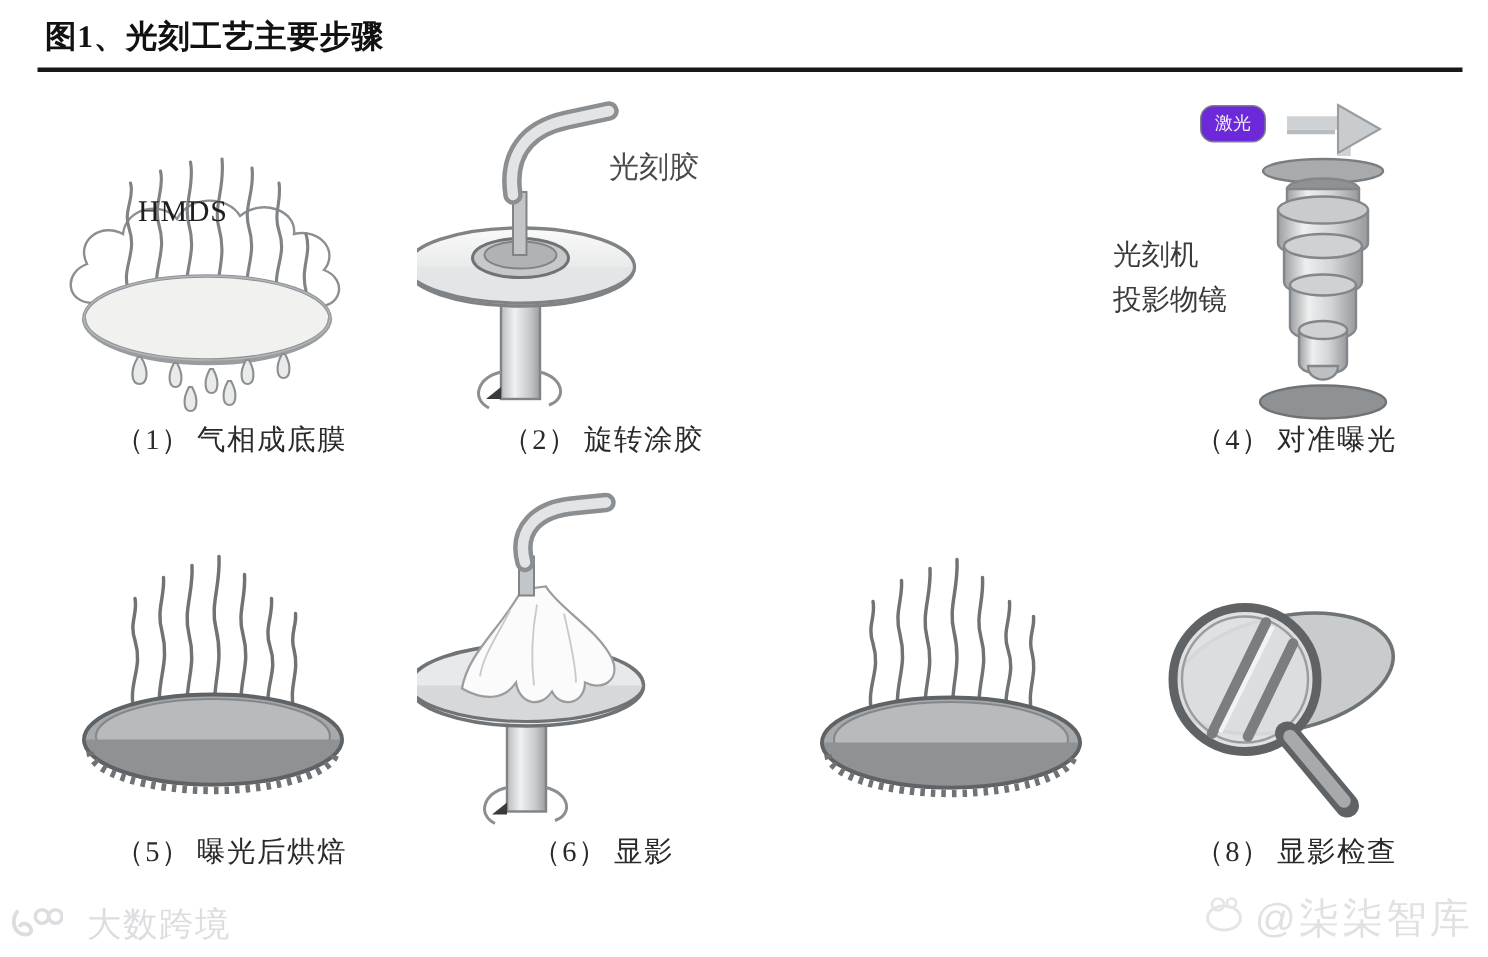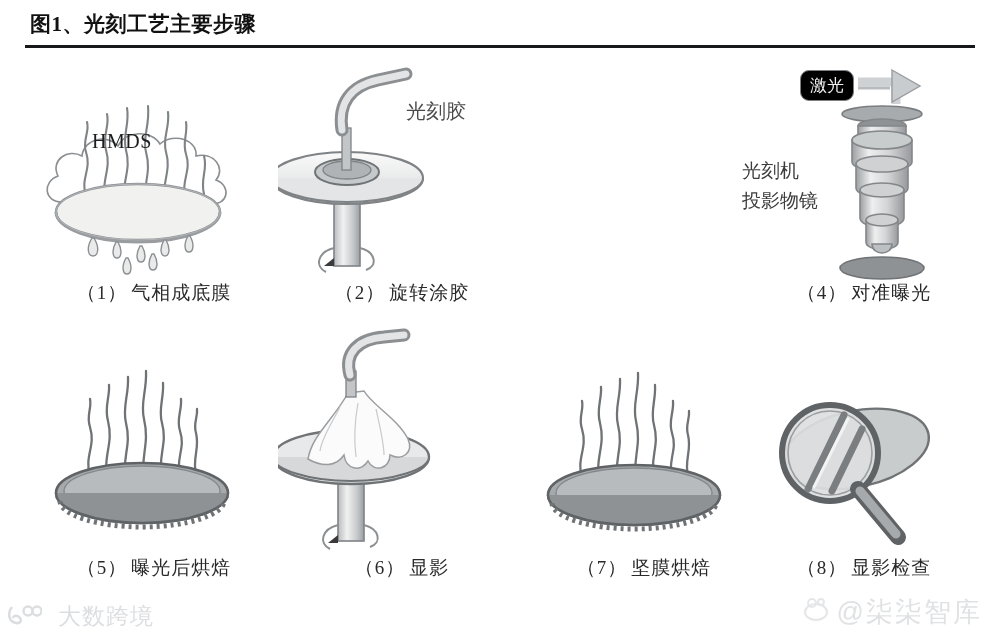--- a/index.html
+++ b/index.html
@@ -98,24 +98,24 @@
     color: #1d1d1d;
     letter-spacing: 0.5px;
   }
   #label-photoresist {
     left: 128px; top: 46px;
     font-size: 20px;
     color: #4a4a4a;
   }
   #label-laser {
     left: 60px; top: 18px;
-    font-size: 17px;
+    font-size: 12px;
     color: #f2f2f2;
     padding: 3px 9px;
-    background: #000000;
+    background: #6d28d9;
     border-radius: 9px;
     border: 1px solid #7d8184;
   }
   #label-lens {
     left: 2px; top: 88px;
     font-size: 19px;
     line-height: 30px;
     color: #3b3b3b;
     text-align: left;
     margin-top: 16px;
@@ -355,23 +355,20 @@
           <path d="M134 156 C129 130 140 120 134 98 C130 84 136 74 135 58"></path>
           <path d="M152 154 C147 132 158 124 152 106 C148 94 154 86 153 74"></path>
           <path d="M168 150 C164 132 172 124 168 108 C165 98 170 92 169 84"></path>
         </g>
         <ellipse cx="114" cy="168" rx="86" ry="30" fill="#a7aaad" stroke="#5f6366" stroke-width="2.6"></ellipse>
         <ellipse cx="114" cy="166" rx="78" ry="25" fill="#b8bbbd" stroke="#85888b" stroke-width="1.4"></ellipse>
         <path d="M28 168 C28 184 66 198 114 198 C162 198 200 184 200 168" fill="#8f9295" stroke="#5f6366" stroke-width="2.4"></path>
         <path d="M32 176 C32 190 70 202 114 202 C158 202 196 190 196 176" fill="none" stroke="#6f7376" stroke-width="5" stroke-dasharray="3 4"></path>
       </svg>
     </div>
-    <div class="panel-caption">
-      <span class="cap-num">（7）</span><span>坚膜烘焙</span>
-    </div>
   </div>
 
   <div class="panel r1 c3">
     <div class="panel-art">
       <svg width="248" height="240" viewBox="0 0 248 240">
 
         <ellipse cx="116" cy="122" rx="74" ry="38" fill="#c9cccd" stroke="#6f7376" stroke-width="2.4" transform="rotate(-12 116 122)"></ellipse>
 
         <circle cx="90" cy="126" r="48" fill="#dcdedf" fill-opacity="0.92" stroke="#5f6366" stroke-width="6"></circle>
         <circle cx="90" cy="126" r="42" fill="none" stroke="#9a9da0" stroke-width="1.6"></circle>

